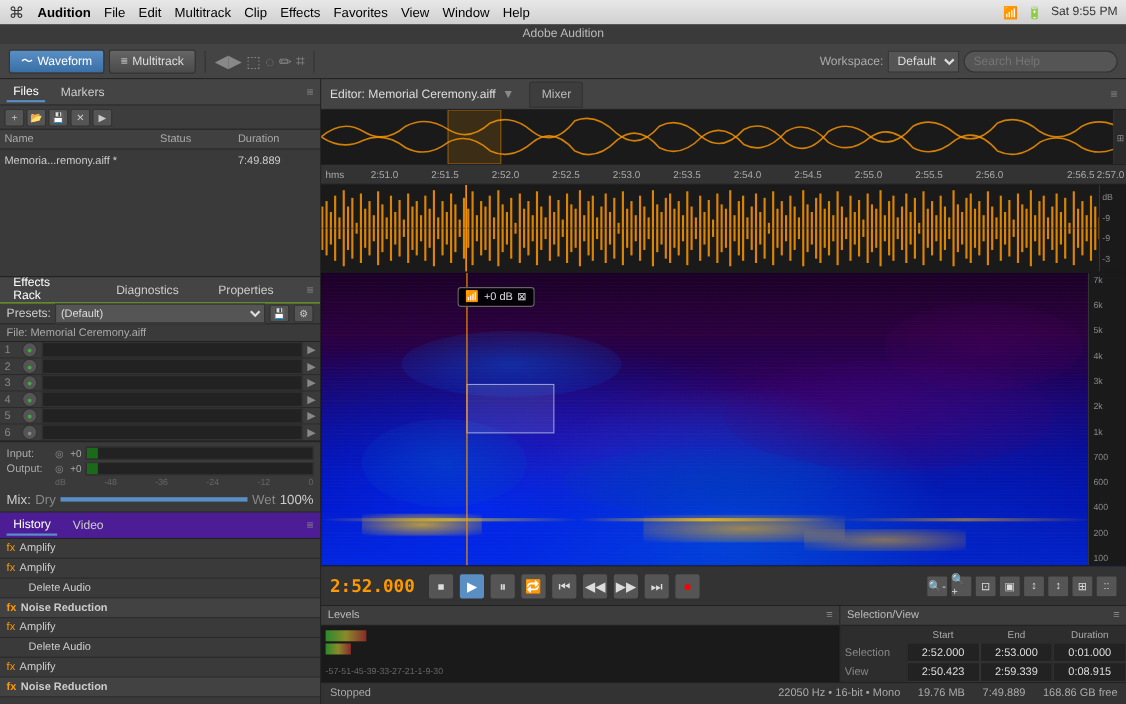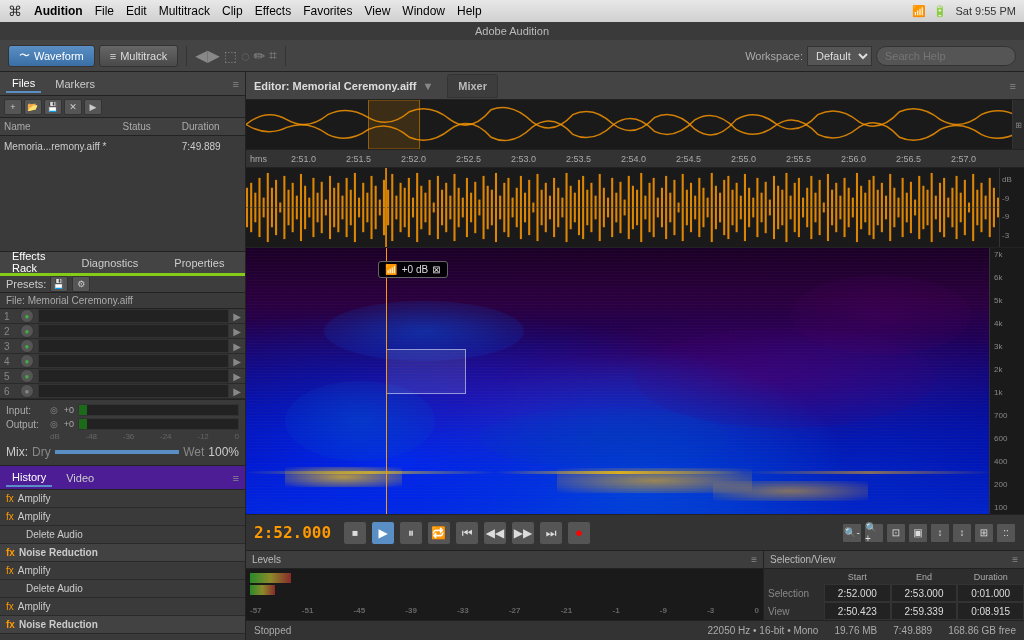--- a/index.html
+++ b/index.html
@@ -77,21 +77,21 @@
     }
 
     
     .main-layout {
       display: flex;
       height: calc(640px - 22px - 18px - 32px);
     }
 
     
     .left-panel {
-      width: 246px;
+      width: 292px;
       background: #3a3a3a;
       border-right: 1px solid #222;
       display: flex;
       flex-direction: column;
     }
 
     
     .files-panel {
       height: 180px;
       border-bottom: 1px solid #222;
@@ -161,21 +161,21 @@
       flex-direction: column;
       overflow: hidden;
     }
     .effects-header {
       height: 24px;
       background: #444;
       display: flex;
       align-items: center;
       padding: 0 6px;
       gap: 24px;
-      border-bottom: 3px solid #84cc16;
+      border-bottom: 1px solid #84cc16;
     }
     .presets-row {
       height: 24px;
       background: #3d3d3d;
       display: flex;
       align-items: center;
       padding: 0 6px;
       gap: 4px;
       border-bottom: 1px solid #222;
     }
@@ -319,21 +319,20 @@
       background: #2a2a2a;
     }
     .editor-header {
       height: 28px;
       background: #444;
       display: flex;
       align-items: center;
       padding: 0 8px;
       gap: 6px;
       border-bottom: 1px solid #222;
-      font-weight: bold;
     }
     .editor-title { font-size: 11px; color: #ddd; }
 
     
     .waveform-overview {
       height: 50px;
       background: #1a1a1a;
       position: relative;
       border-bottom: 1px solid #222;
       overflow: hidden;
@@ -444,24 +443,23 @@
       width: 60%;
       margin-bottom: 2px;
     }
     .meter-scale {
       position: absolute;
       bottom: 2px;
       left: 4px;
       right: 4px;
       height: 12px;
       display: flex;
-      justify-content: space-between;
+      justify-content: flex-start;
       font-size: 8px;
       color: #666;
-      font-weight: bold;
     }
     .selection-panel {
       width: 260px;
       background: #2d2d2d;
       display: flex;
       flex-direction: column;
     }
     .selection-header {
       height: 18px;
       background: #3d3d3d;
@@ -715,20 +713,23 @@
 
     <div class="effects-panel">
       <div class="effects-header">
         <span class="panel-tab active">Effects Rack</span>
         <span class="panel-tab">Diagnostics</span>
         <span class="panel-tab">Properties</span>
         <span class="panel-close">≡</span>
       </div>
       <div class="presets-row">
         <span>Presets:</span>
+        <select class="presets-select">
+          <option>(Default)</option>
+        </select>
         <div class="panel-toolbar-btn">💾</div>
         <div class="panel-toolbar-btn">⚙</div>
       </div>
       <div class="file-label">File: Memorial Ceremony.aiff</div>
 
       <div class="effect-slot">
         <span class="slot-num">1</span>
         <div class="slot-power" style="color:#4a4;font-size:8px;">●</div>
         <div class="slot-content"></div>
         <span class="slot-arrow">▶</span>
@@ -887,21 +888,21 @@
       <span style="position:absolute;left:100px;">2:51.5</span>
       <span style="position:absolute;left:155px;">2:52.0</span>
       <span style="position:absolute;left:210px;">2:52.5</span>
       <span style="position:absolute;left:265px;">2:53.0</span>
       <span style="position:absolute;left:320px;">2:53.5</span>
       <span style="position:absolute;left:375px;">2:54.0</span>
       <span style="position:absolute;left:430px;">2:54.5</span>
       <span style="position:absolute;left:485px;">2:55.0</span>
       <span style="position:absolute;left:540px;">2:55.5</span>
       <span style="position:absolute;left:595px;">2:56.0</span>
-      <span style="position:absolute;left:650px;">2:56.5</span>
+      <span style="position:absolute;left:678px;">2:56.5</span>
       <span style="position:absolute;left:705px;">2:57.0</span>
     </div>
 
     <div class="waveform-detail">
       <svg class="waveform-svg" viewBox="0 0 750 80" preserveAspectRatio="none">
         <rect width="750" height="80" fill="#1a1a1a"></rect>
 
         <g fill="#ff9900" opacity="0.85">
 
           <rect x="0" y="20" width="2" height="40"></rect>

